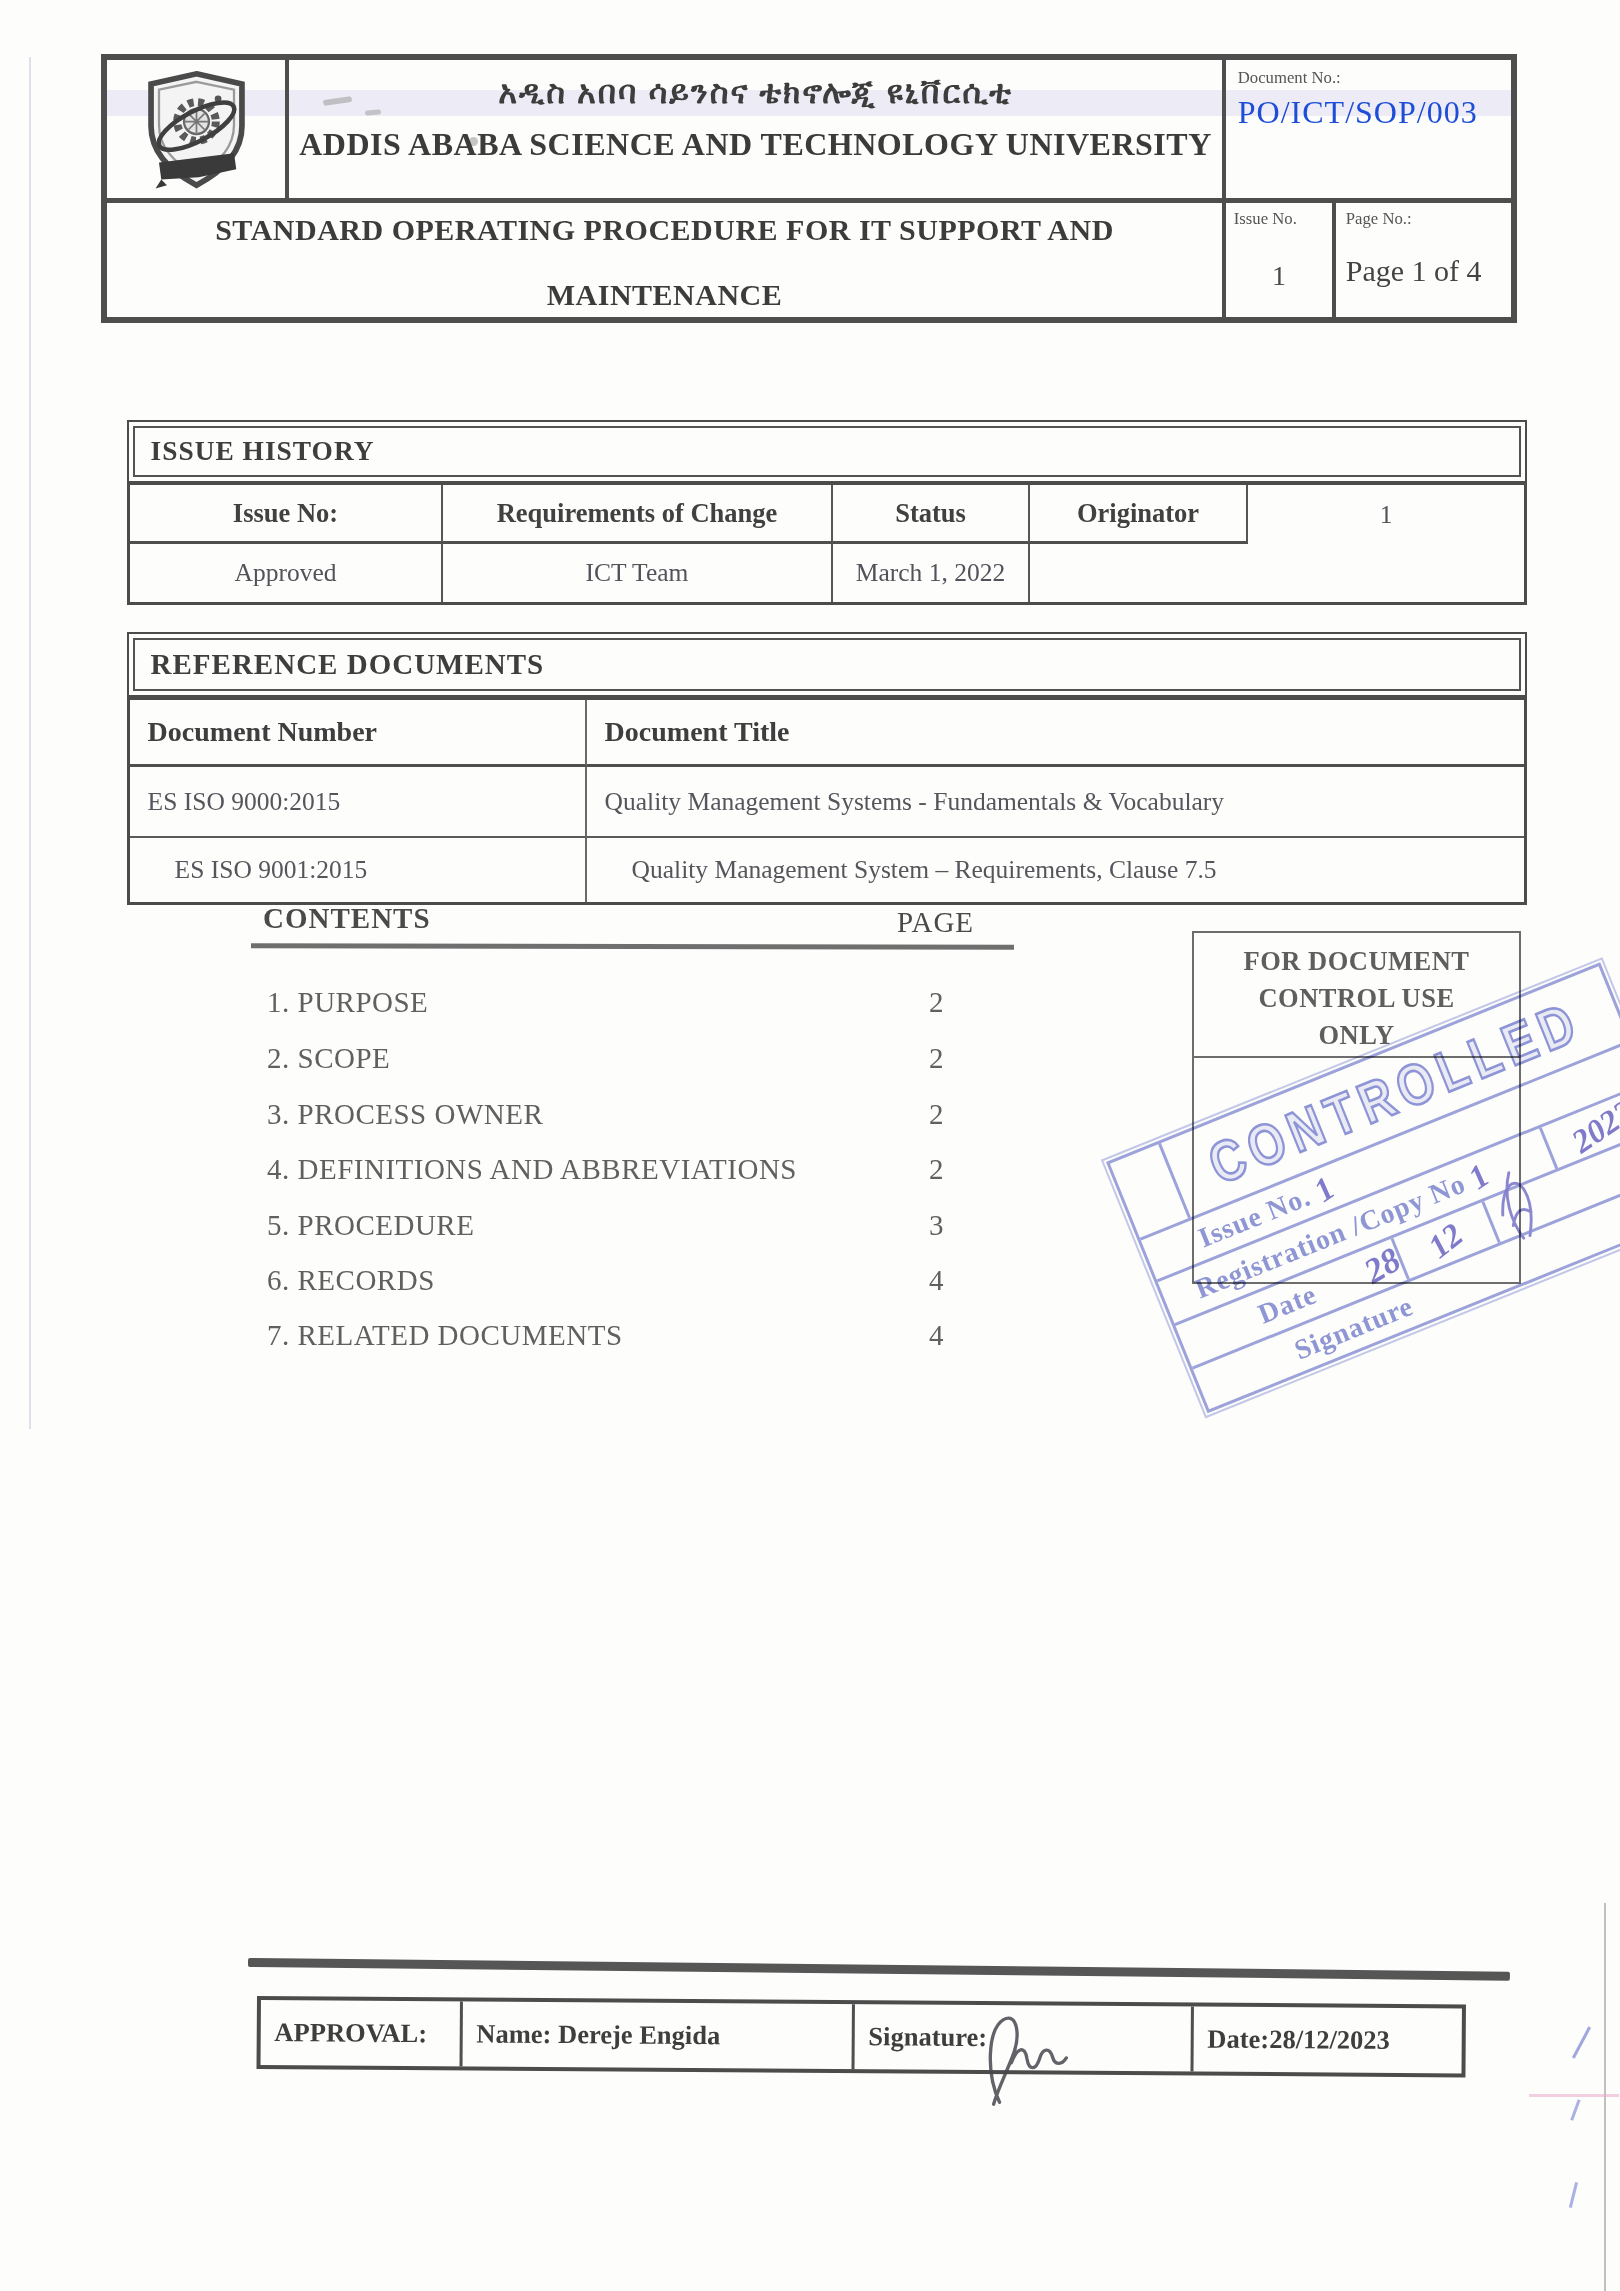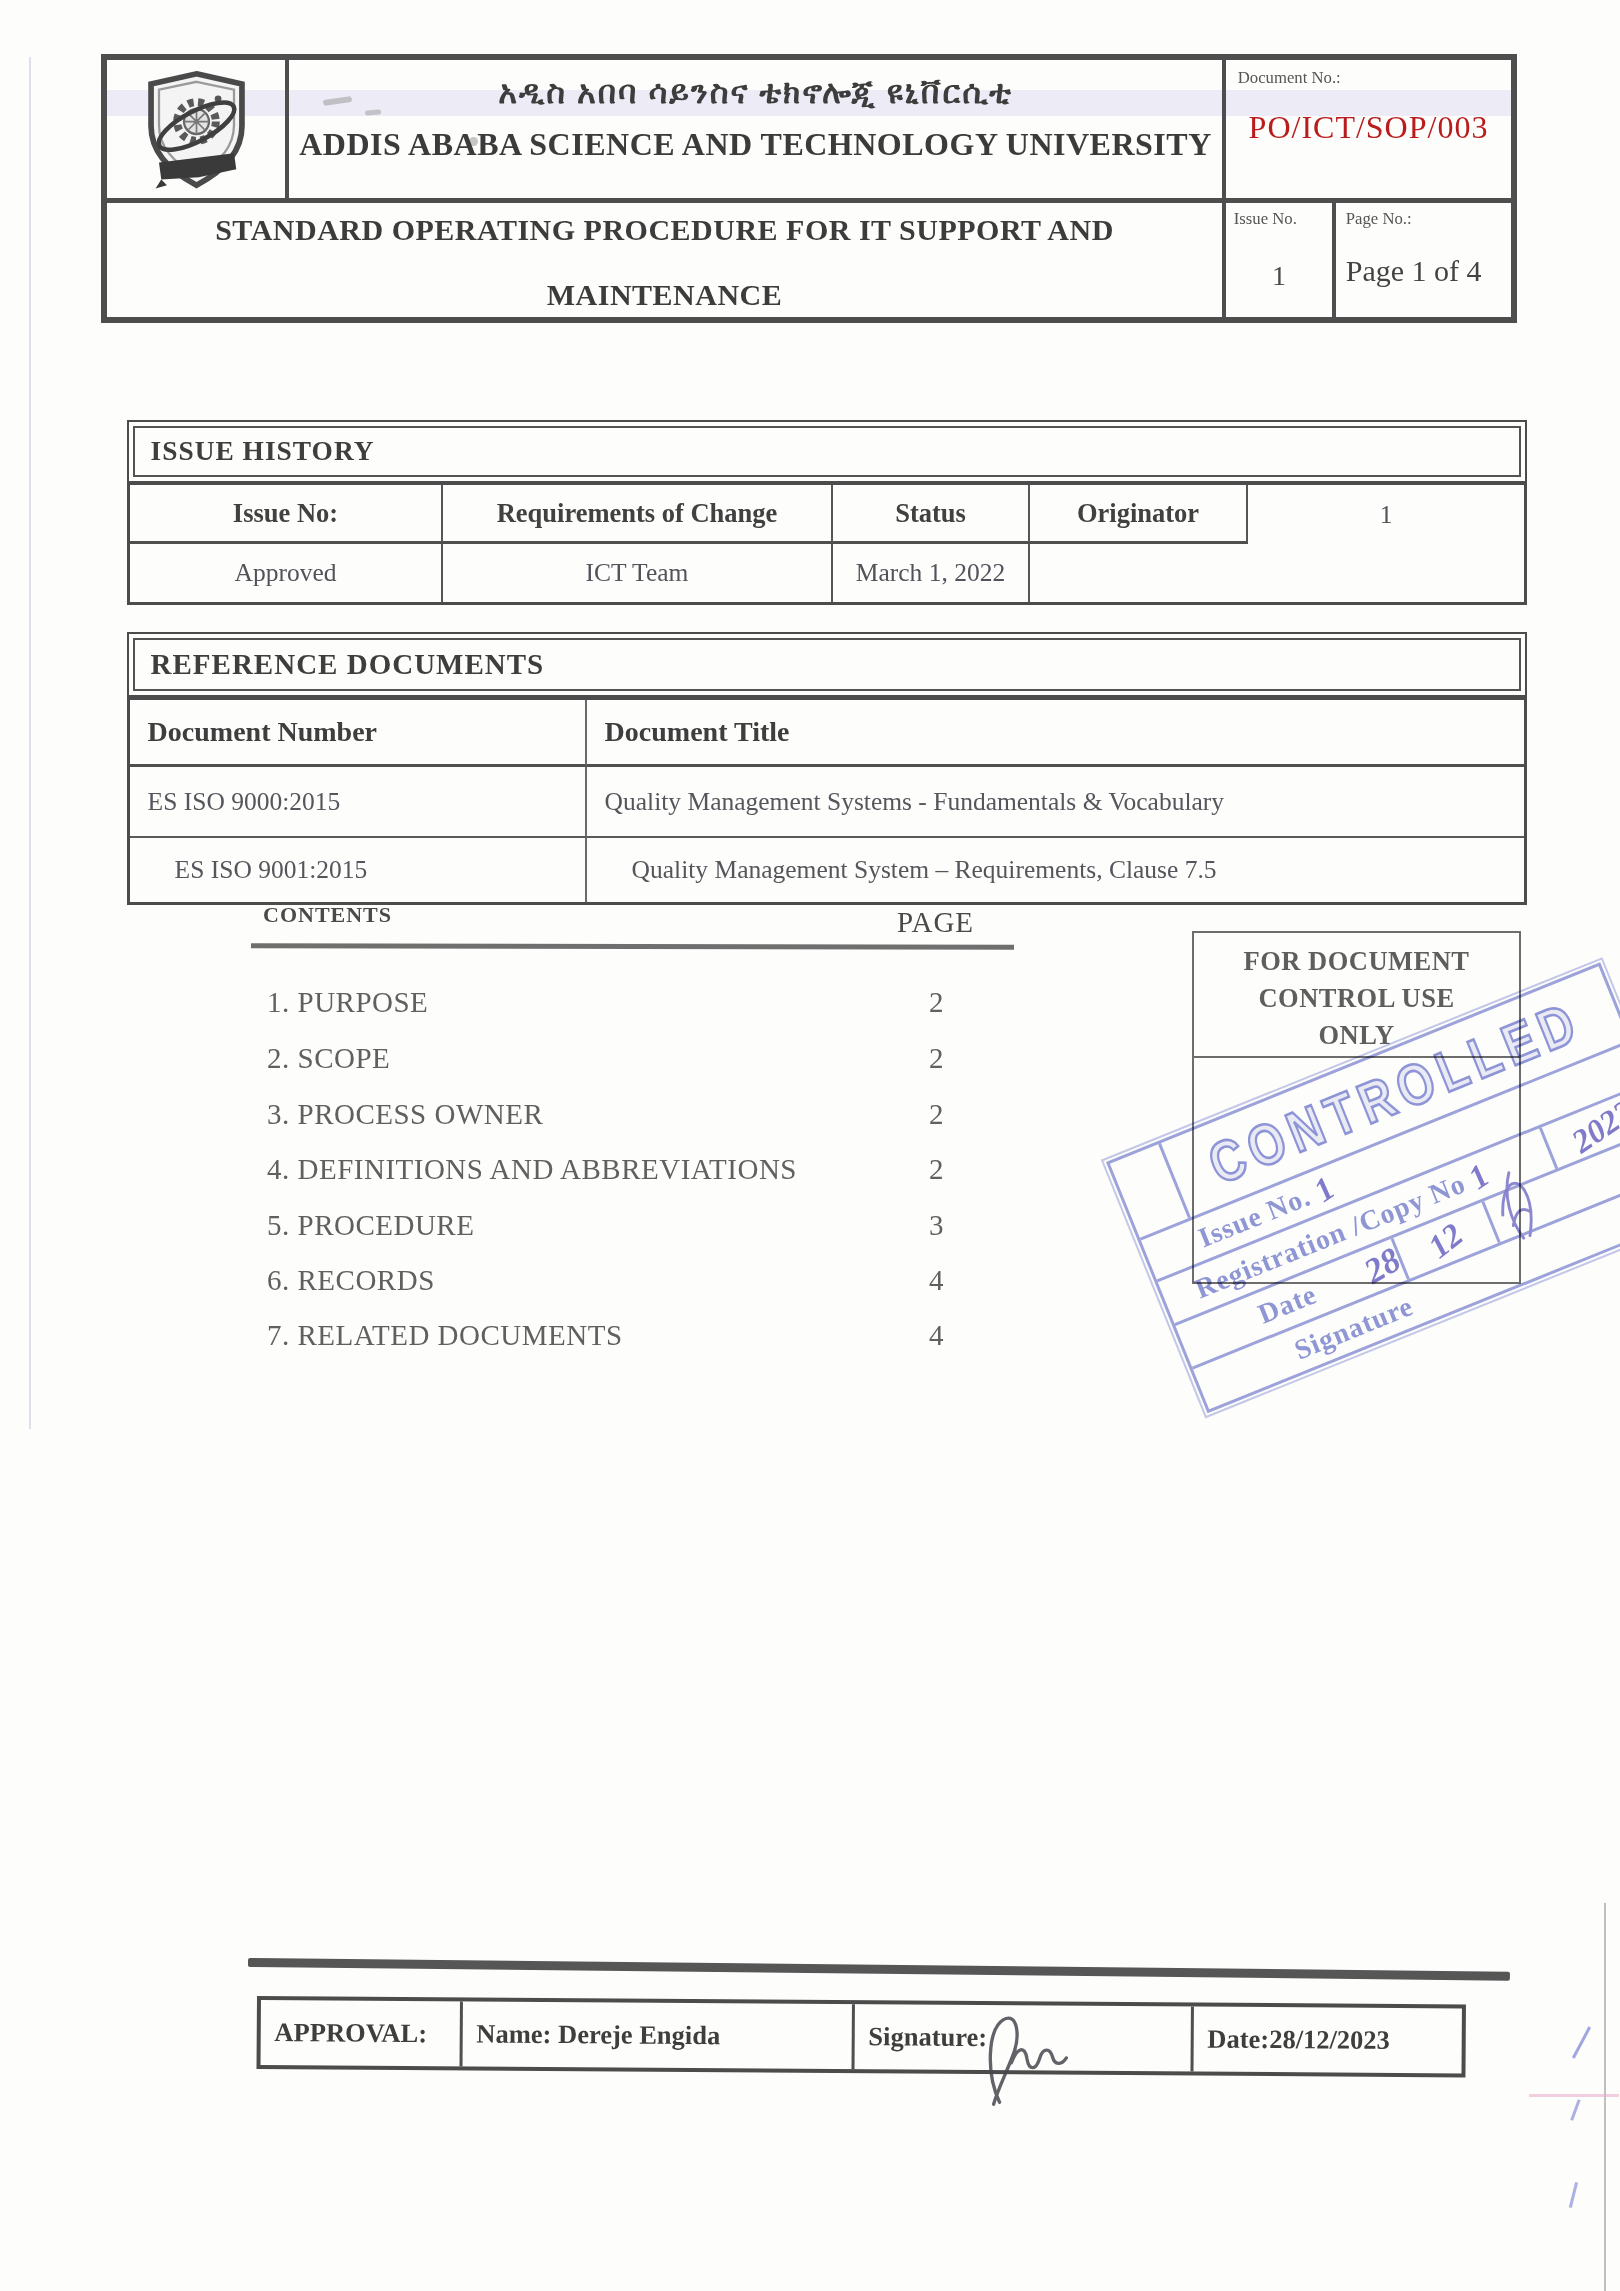--- a/index.html
+++ b/index.html
@@ -31,21 +31,21 @@
   }
   .h-logo{grid-area:1/1/2/2;border-right:4.9px solid #4e4e4e;border-bottom:5.9px solid #4e4e4e;display:flex;align-items:center;justify-content:center;}
   .h-name{grid-area:1/2/2/3;border-right:4.9px solid #4e4e4e;border-bottom:5.9px solid #4e4e4e;text-align:center;padding-top:13.7px;}
   .h-docno{grid-area:1/3/2/5;border-bottom:5.9px solid #4e4e4e;padding:7.8px 11.8px;}
   .h-title{grid-area:2/1/3/3;border-right:4.9px solid #4e4e4e;text-align:center;padding-top:9.8px;}
   .h-issue{grid-area:2/3/3/4;border-right:4.9px solid #4e4e4e;padding:5.9px 7.8px;text-align:left;}
   .h-page{grid-area:2/4/3/5;padding:5.9px 9.8px;}
   .amharic{font-size:32px;font-weight:bold;color:#3d3d3d;letter-spacing:2px;}
   .uni-name{font-size:32px;font-weight:bold;color:#3b3b3b;margin-top:15.7px;letter-spacing:0.5px;}
   .small-label{font-size:16.7px;color:#555;font-weight:normal;}
-  .docno-value{font-size:32px;color:#b91c1c;margin-top:21px;letter-spacing:1px;text-align:center;}
+  .docno-value{font-size:32px;color:#1d4ed8;margin-top:6px;letter-spacing:1px;}
   .title-line{font-size:30px;font-weight:bold;color:#3c3c3c;letter-spacing:0.5px;}
   .title-line2{margin-top:31px;}
   .issue-value{font-size:28px;color:#4a4a4a;text-align:center;margin-top:31px;}
   .page-value{font-size:30px;color:#434343;margin-top:25.5px;}
 
   
   .band{position:absolute;left:127px;width:1400px;border:2.9px solid #4c4c4c;padding:3.9px;background:transparent;}
   .band-inner{border:2px solid #535353;height:100%;display:flex;align-items:center;padding-left:15.7px;}
   .band-title{font-weight:bold;color:#3e3e3e;letter-spacing:1px;}
 
@@ -70,21 +70,21 @@
     border:3.9px solid #4c4c4c;display:grid;
     grid-template-columns:457px 1fr;grid-template-rows:67px 71px 1fr;
   }
   .rd-cell{border-right:2px solid #6a6a6a;border-bottom:2.9px solid #5a5a5a;display:flex;align-items:center;padding-left:17.6px;}
   .rd-cell:nth-child(2n){border-right:none;}
   .rd-cell.last{border-bottom:none;margin-left:27px;}
   .rd-head{font-weight:bold;font-size:28px;color:#3e3e3e;border-bottom:3.9px solid #4f4f4f;}
   .rd-data{font-size:25.5px;color:#55555c;}
 
   
-  .c-head{position:absolute;left:263px;top:902px;font-size:22px;font-weight:bold;color:#4a4a4a;letter-spacing:1px;}
+  .c-head{position:absolute;left:263px;top:902px;font-size:29px;font-weight:bold;color:#4a4a4a;letter-spacing:1px;}
   .c-page-head{position:absolute;left:897px;top:906px;font-size:29px;font-weight:normal;color:#4a4a4a;letter-spacing:1px;}
   .c-underline{position:absolute;left:251px;top:944px;width:763px;height:4.9px;background:#6f6f6f;transform:rotate(.12deg);}
   .c-item{position:absolute;left:267px;font-size:29px;color:#606060;letter-spacing:0.5px;}
   .c-pageno{position:absolute;left:929px;font-size:29px;color:#606060;}
 
   
   .control-box{position:absolute;left:1192px;top:931px;width:329px;height:353px;border:2.9px solid #6d6d6d;}
   .cb-title{padding-top:9.8px;text-align:center;font-size:26.5px;font-weight:bold;line-height:37px;color:#5e5e5e;letter-spacing:0.5px;}
   .cb-divider{position:absolute;left:0;right:0;top:123px;border-top:2.9px solid #6d6d6d;}
 

